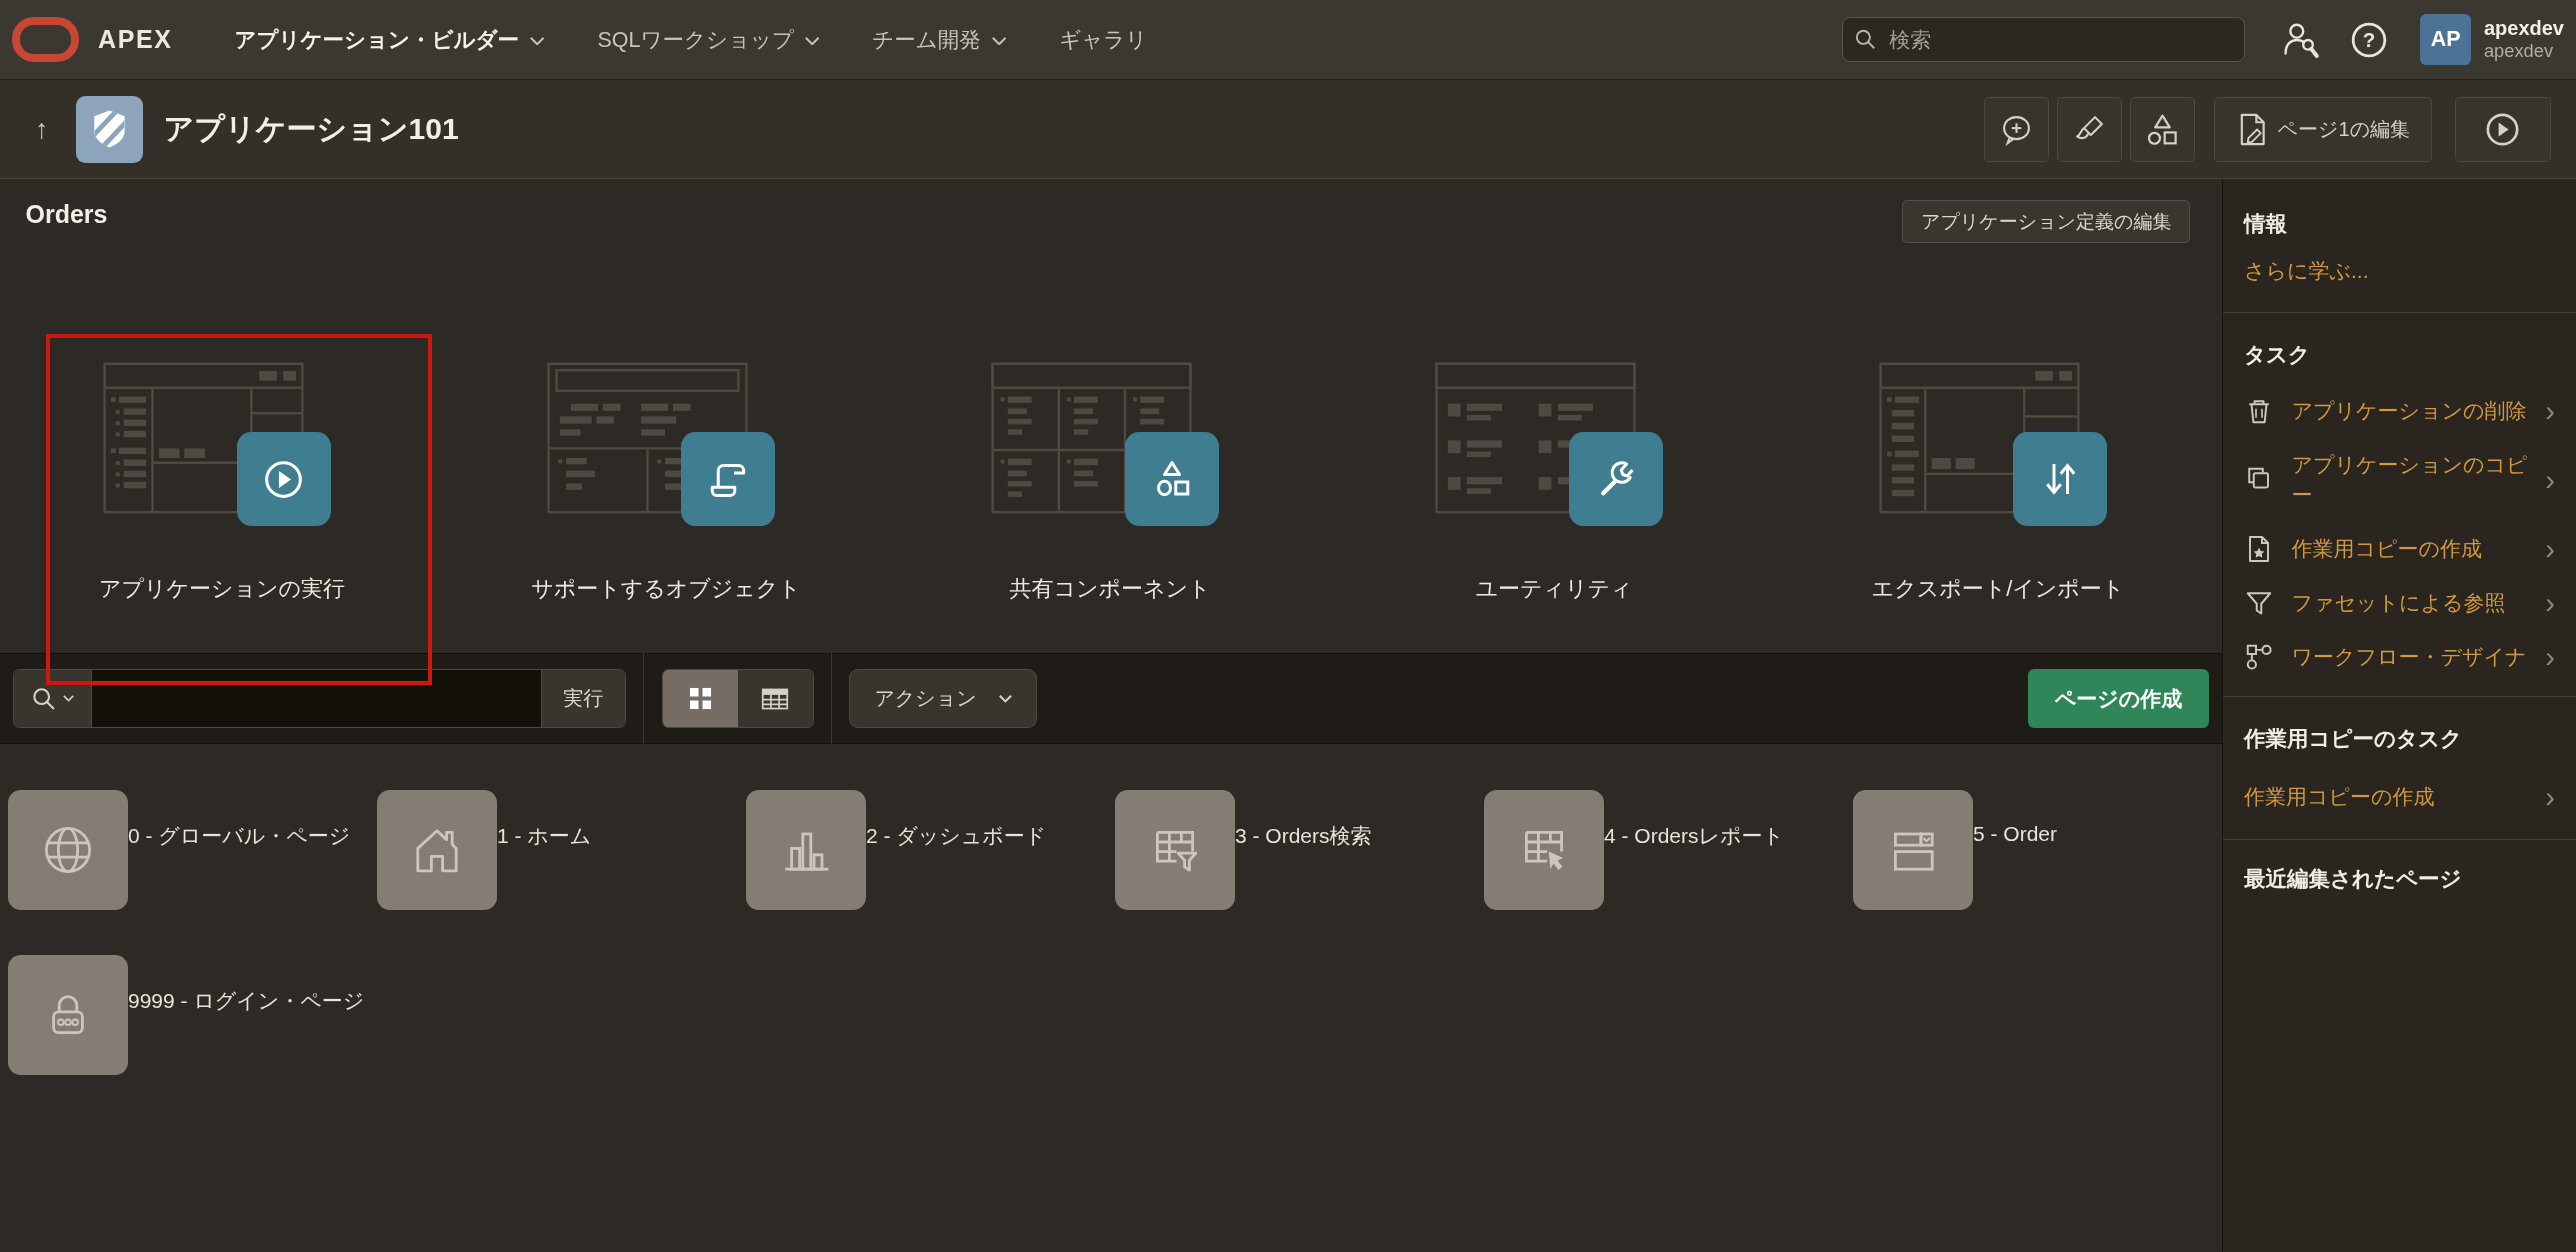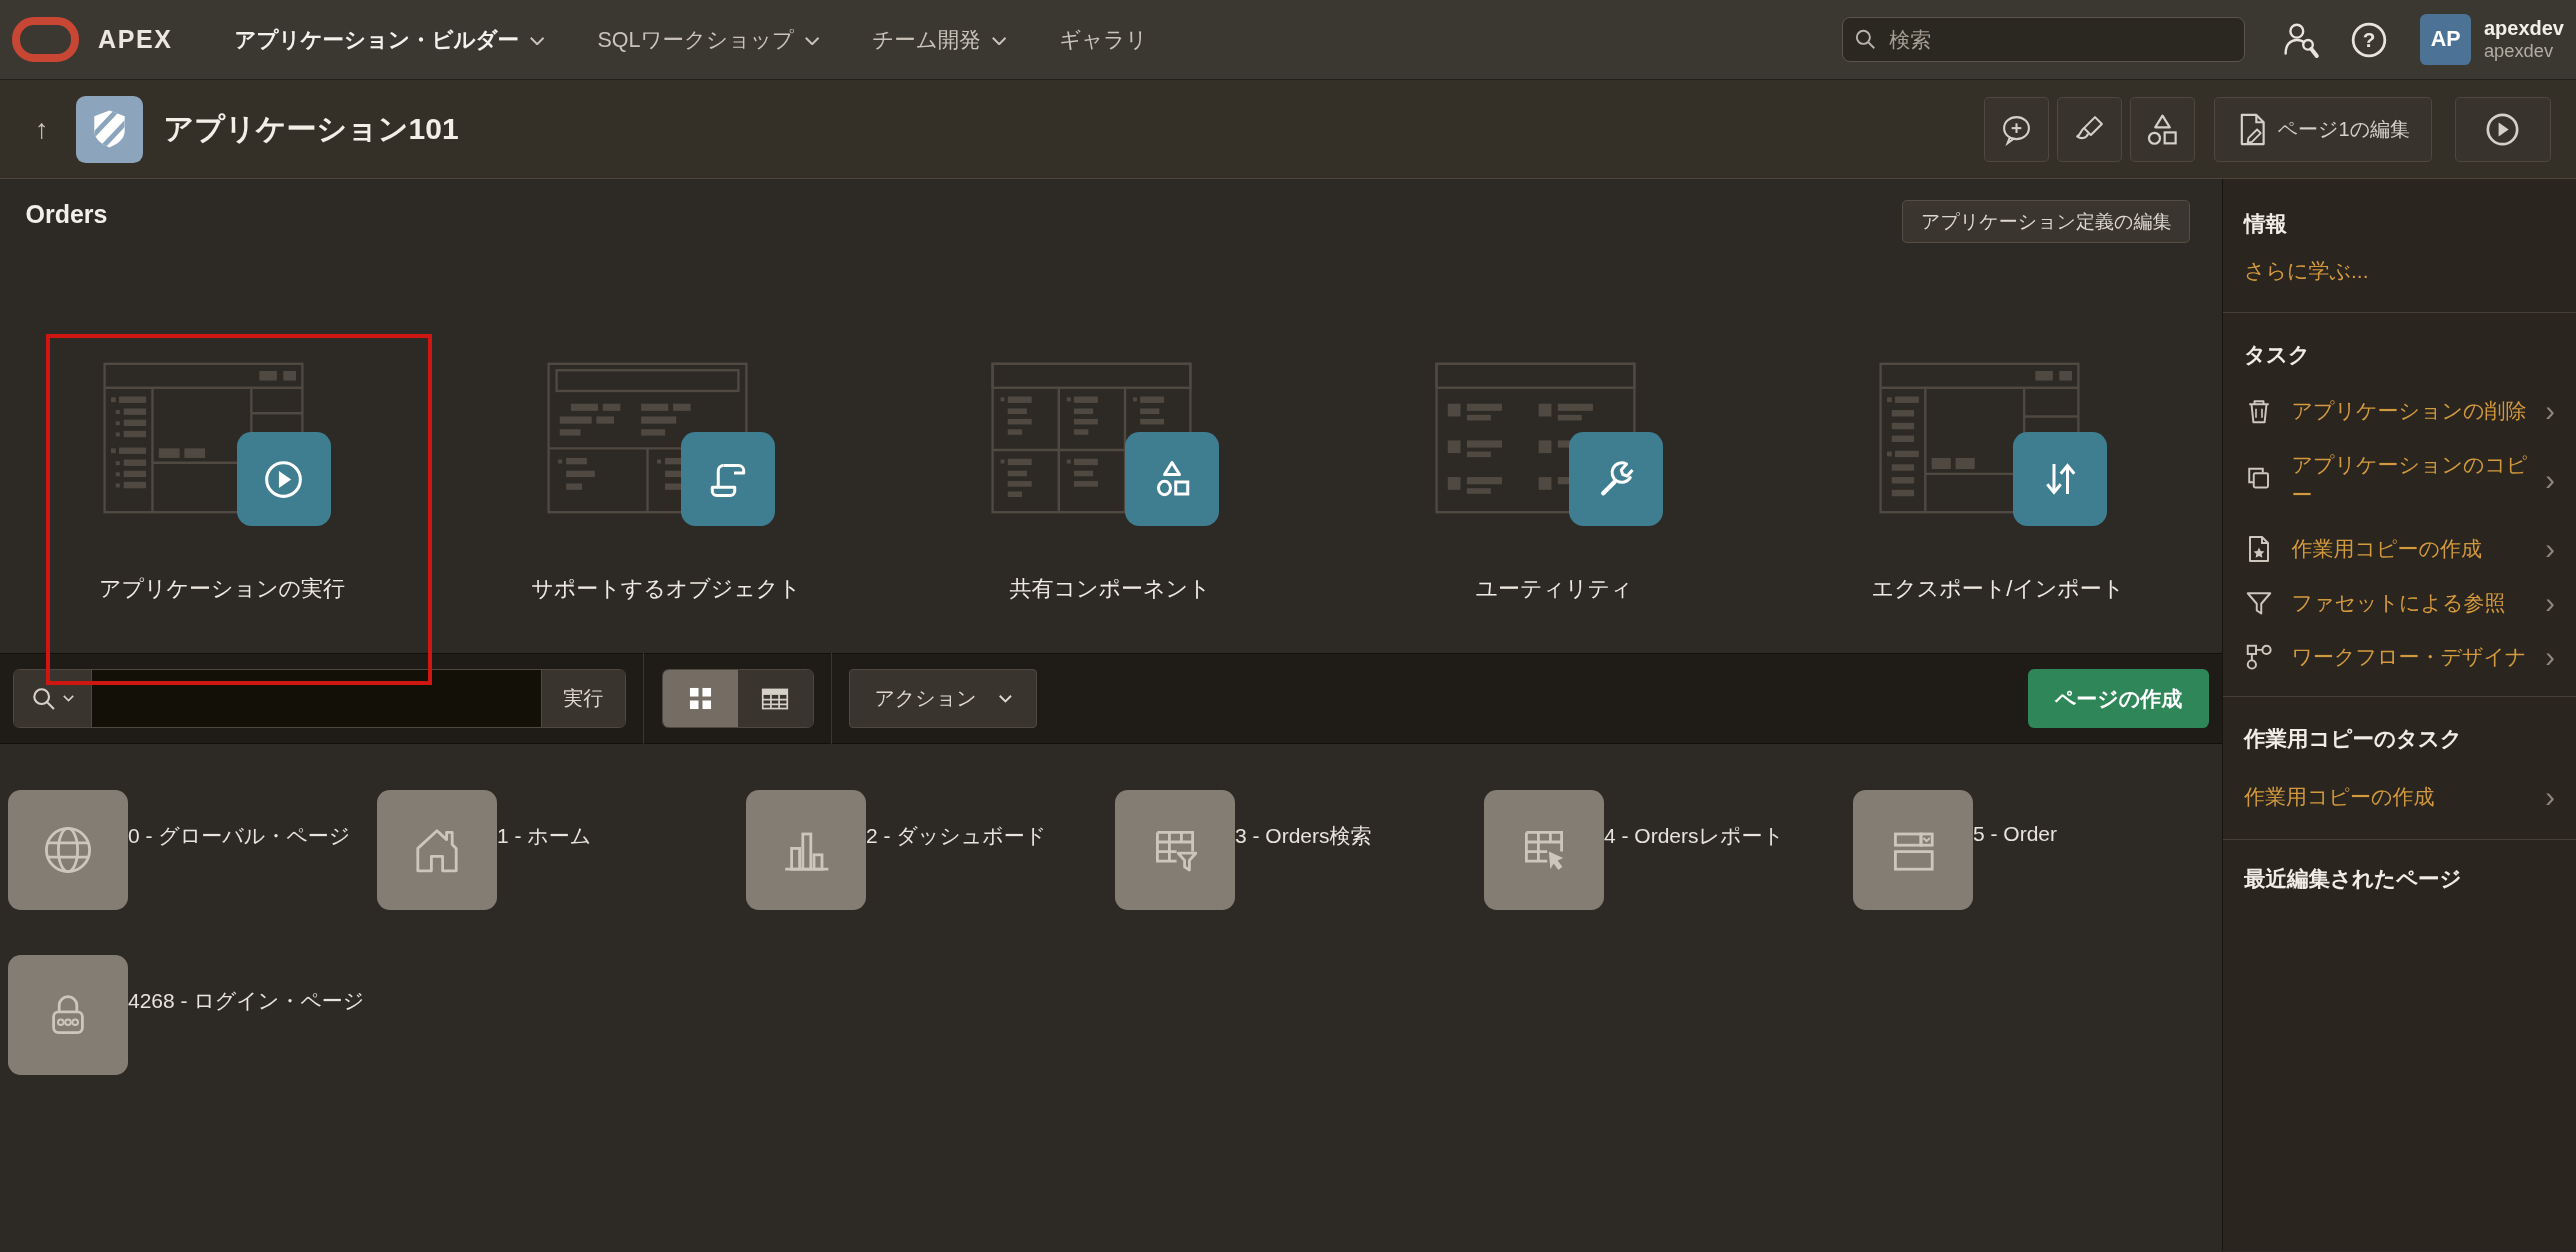--- a/index.html
+++ b/index.html
@@ -102,21 +102,21 @@
   }
   .search-group { display:flex; height:59px; border:0.8px solid #4e4840; border-radius:6.4px; overflow:hidden; }
   .lens-btn { width:77px; background:#39342d; border:none; display:flex; align-items:center; justify-content:center; gap:6.4px; color:#d6d1c8; cursor:pointer; }
   .filter-input { width:451px; background:#131008; border:none; border-left:0.8px solid #4e4840; border-right:0.8px solid #4e4840; color:#e9e4dd; font-size:21px; padding:0 14.4px; outline:none; }
   .go-btn { width:83px; background:#39342d; border:none; color:#ddd8cf; font-size:20px; cursor:pointer; font-family:"Liberation Sans","DejaVu Sans",sans-serif; }
   .vdivider { width:0.8px; height:91px; background:#3a352d; margin:0 17.5px; }
   .segment { display:flex; height:59px; border:0.8px solid #4e4840; border-radius:6.4px; overflow:hidden; }
   .seg-btn { width:75px; border:none; display:flex; align-items:center; justify-content:center; cursor:pointer; background:#39342d; color:#d6d1c8; }
   .seg-btn.active { background:#756d63; color:#ffffff; }
   .actions-btn {
-    height:59px; padding:0 24px; background:#39342d; border:0.8px solid #4e4840; border-radius:4px;
+    height:59px; padding:0 24px; background:#39342d; border:0.8px solid #4e4840; border-radius:9px;
     color:#ddd8cf; font-size:20px; display:flex; align-items:center; gap:22px; cursor:pointer;
     font-family:"Liberation Sans","DejaVu Sans",sans-serif;
   }
   .create-page-btn {
     margin-left:auto; height:59px; padding:0 27px; background:#2f8658; border:none; border-radius:6.4px;
     color:#fff; font-size:21px; font-weight:bold; cursor:pointer;
     font-family:"Liberation Sans","DejaVu Sans",sans-serif;
   }
 
   
@@ -576,21 +576,21 @@
         <div class="page-cell">
           <div class="page-tile">
             <svg width="64" height="64" viewBox="0 0 80 80">
               <rect x="22" y="36" width="36" height="26" rx="6" fill="none" stroke="#cdc6bd" stroke-width="3.5"></rect>
               <path d="M29 36 v-8 a11 11 0 0 1 22 0 v8" fill="none" stroke="#cdc6bd" stroke-width="3.5"></path>
               <circle cx="31" cy="49" r="3.5" fill="none" stroke="#cdc6bd" stroke-width="2.5"></circle>
               <circle cx="40" cy="49" r="3.5" fill="none" stroke="#cdc6bd" stroke-width="2.5"></circle>
               <circle cx="49" cy="49" r="3.5" fill="none" stroke="#cdc6bd" stroke-width="2.5"></circle>
             </svg>
           </div>
-          <div class="page-label">4268 - ログイン・ページ</div>
+          <div class="page-label">9999 - ログイン・ページ</div>
         </div>
       </div>
     </div>
   </main>
 
   <aside class="sidebar">
 
     <div class="side-section" style="padding-top:30px;">
       <div class="side-h">情報</div>
       <span class="learn-link amber">さらに学ぶ...</span>

